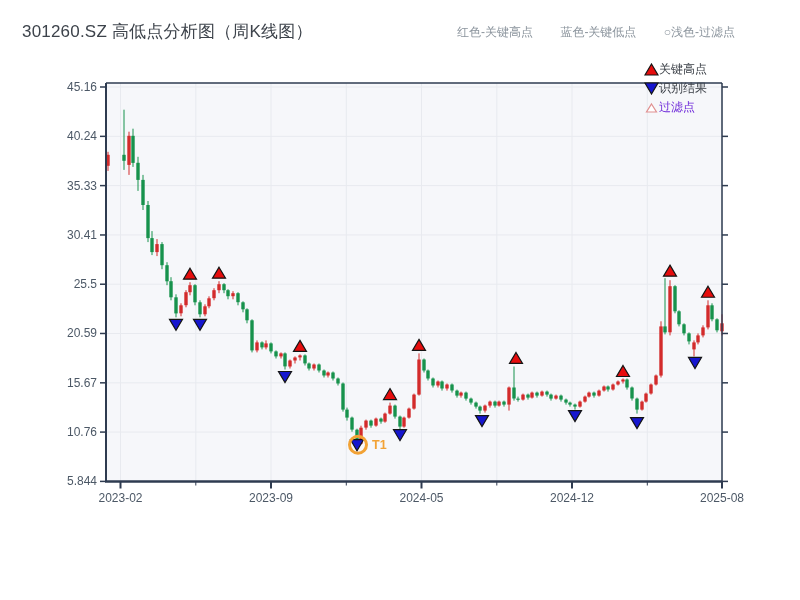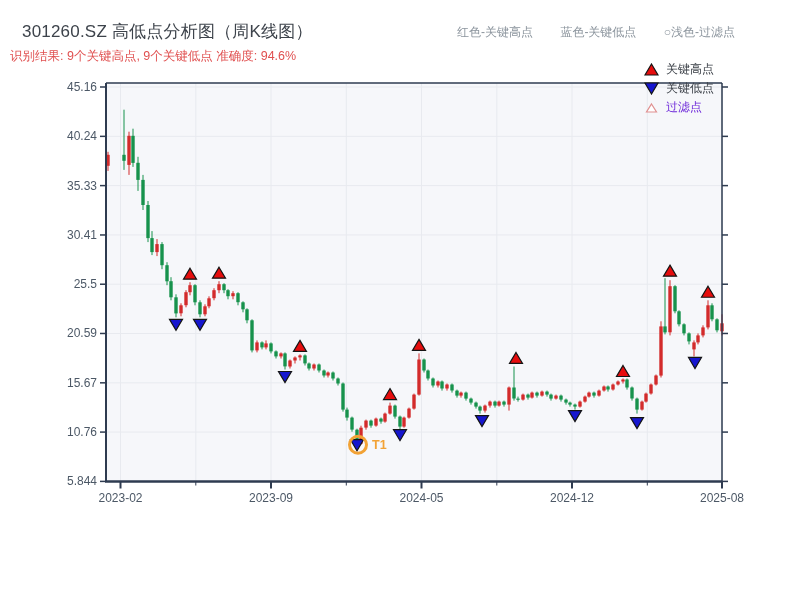--- a/index.html
+++ b/index.html
@@ -4,39 +4,38 @@
 <style>
   html,body{margin:0;padding:0;background:#fff;}
   .canvas{position:relative;width:756px;height:600px;background:#ffffff;overflow:hidden;
           font-family:"Liberation Sans",sans-serif;}
   .title{position:absolute;left:22px;top:20px;font-size:17px;font-weight:500;color:#3d434b;letter-spacing:.2px;}
   .hints{position:absolute;top:24px;left:457px;width:278px;display:flex;justify-content:space-between;
          font-size:12px;color:#8b949d;white-space:nowrap;}
   .sub-red{position:absolute;left:10px;top:48px;font-size:12.5px;color:#e05050;}
   .sub-green{position:absolute;left:10px;top:67px;font-size:12.5px;color:#2fae77;}
   .legend{position:absolute;left:644px;top:61px;display:flex;flex-direction:column;gap:3px;font-size:12px;}
-  .legend-row{display:flex;align-items:center;gap:7px;height:16px;}
+  .legend-row{display:flex;align-items:center;height:16px;}
   .legend-row .txt{color:#3c4148;}
   .legend-row.muted .txt{color:#6d28d9;}
   svg text{font-family:"Liberation Sans",sans-serif;}
 </style>
 </head>
 <body>
 
 <div class="canvas">
 
   <div class="title">301260.SZ 高低点分析图（周K线图）</div>
 
   <div class="hints">
     <span>红色-关键高点</span>
     <span>蓝色-关键低点</span>
     <span>○浅色-过滤点</span>
   </div>
 
-  <div class="sub-red">识别结果: 9个关键高点, 9个关键低点  准确度: 94.6%</div>
 
   <svg id="chart" width="800" height="600" viewBox="0 0 800 600" style="position:absolute;left:0;top:0;">
       <rect x="106" y="83" width="616" height="398.5" fill="#f6f7fa"></rect>
       <line x1="106" y1="87" x2="722" y2="87" stroke="#e8eaef" stroke-width="1"></line>
       <line x1="106" y1="136.35517346627321" x2="722" y2="136.35517346627321" stroke="#e8eaef" stroke-width="1"></line>
       <line x1="106" y1="185.6100315393224" x2="722" y2="185.6100315393224" stroke="#e8eaef" stroke-width="1"></line>
       <line x1="106" y1="234.96520500559564" x2="722" y2="234.96520500559564" stroke="#e8eaef" stroke-width="1"></line>
       <line x1="106" y1="284.2200630786448" x2="722" y2="284.2200630786448" stroke="#e8eaef" stroke-width="1"></line>
       <line x1="106" y1="333.47492115169393" x2="722" y2="333.47492115169393" stroke="#e8eaef" stroke-width="1"></line>
       <line x1="106" y1="382.83009461796723" x2="722" y2="382.83009461796723" stroke="#e8eaef" stroke-width="1"></line>
@@ -378,21 +377,21 @@
     <div class="legend-row">
       <svg width="15" height="13">
           <path d="M7.5 1 L14 12 L1 12 Z" fill="#e60d0d" stroke="#141414" stroke-width="1.2"></path>
         </svg>
       <span class="txt">关键高点</span>
     </div>
     <div class="legend-row">
       <svg width="15" height="13">
           <path d="M1 1 L14 1 L7.5 12 Z" fill="#1616cf" stroke="#141414" stroke-width="1.2"></path>
         </svg>
-      <span class="txt">关键低点</span>
+      <span class="txt">识别结果</span>
     </div>
     <div class="legend-row muted">
       <svg width="15" height="13">
           <path d="M7.5 3 L12.5 11 L2.5 11 Z" fill="#ffffff" stroke="#e09090" stroke-width="1.2"></path>
         </svg>
       <span class="txt">过滤点</span>
     </div>
   </div>
 
 </div>

